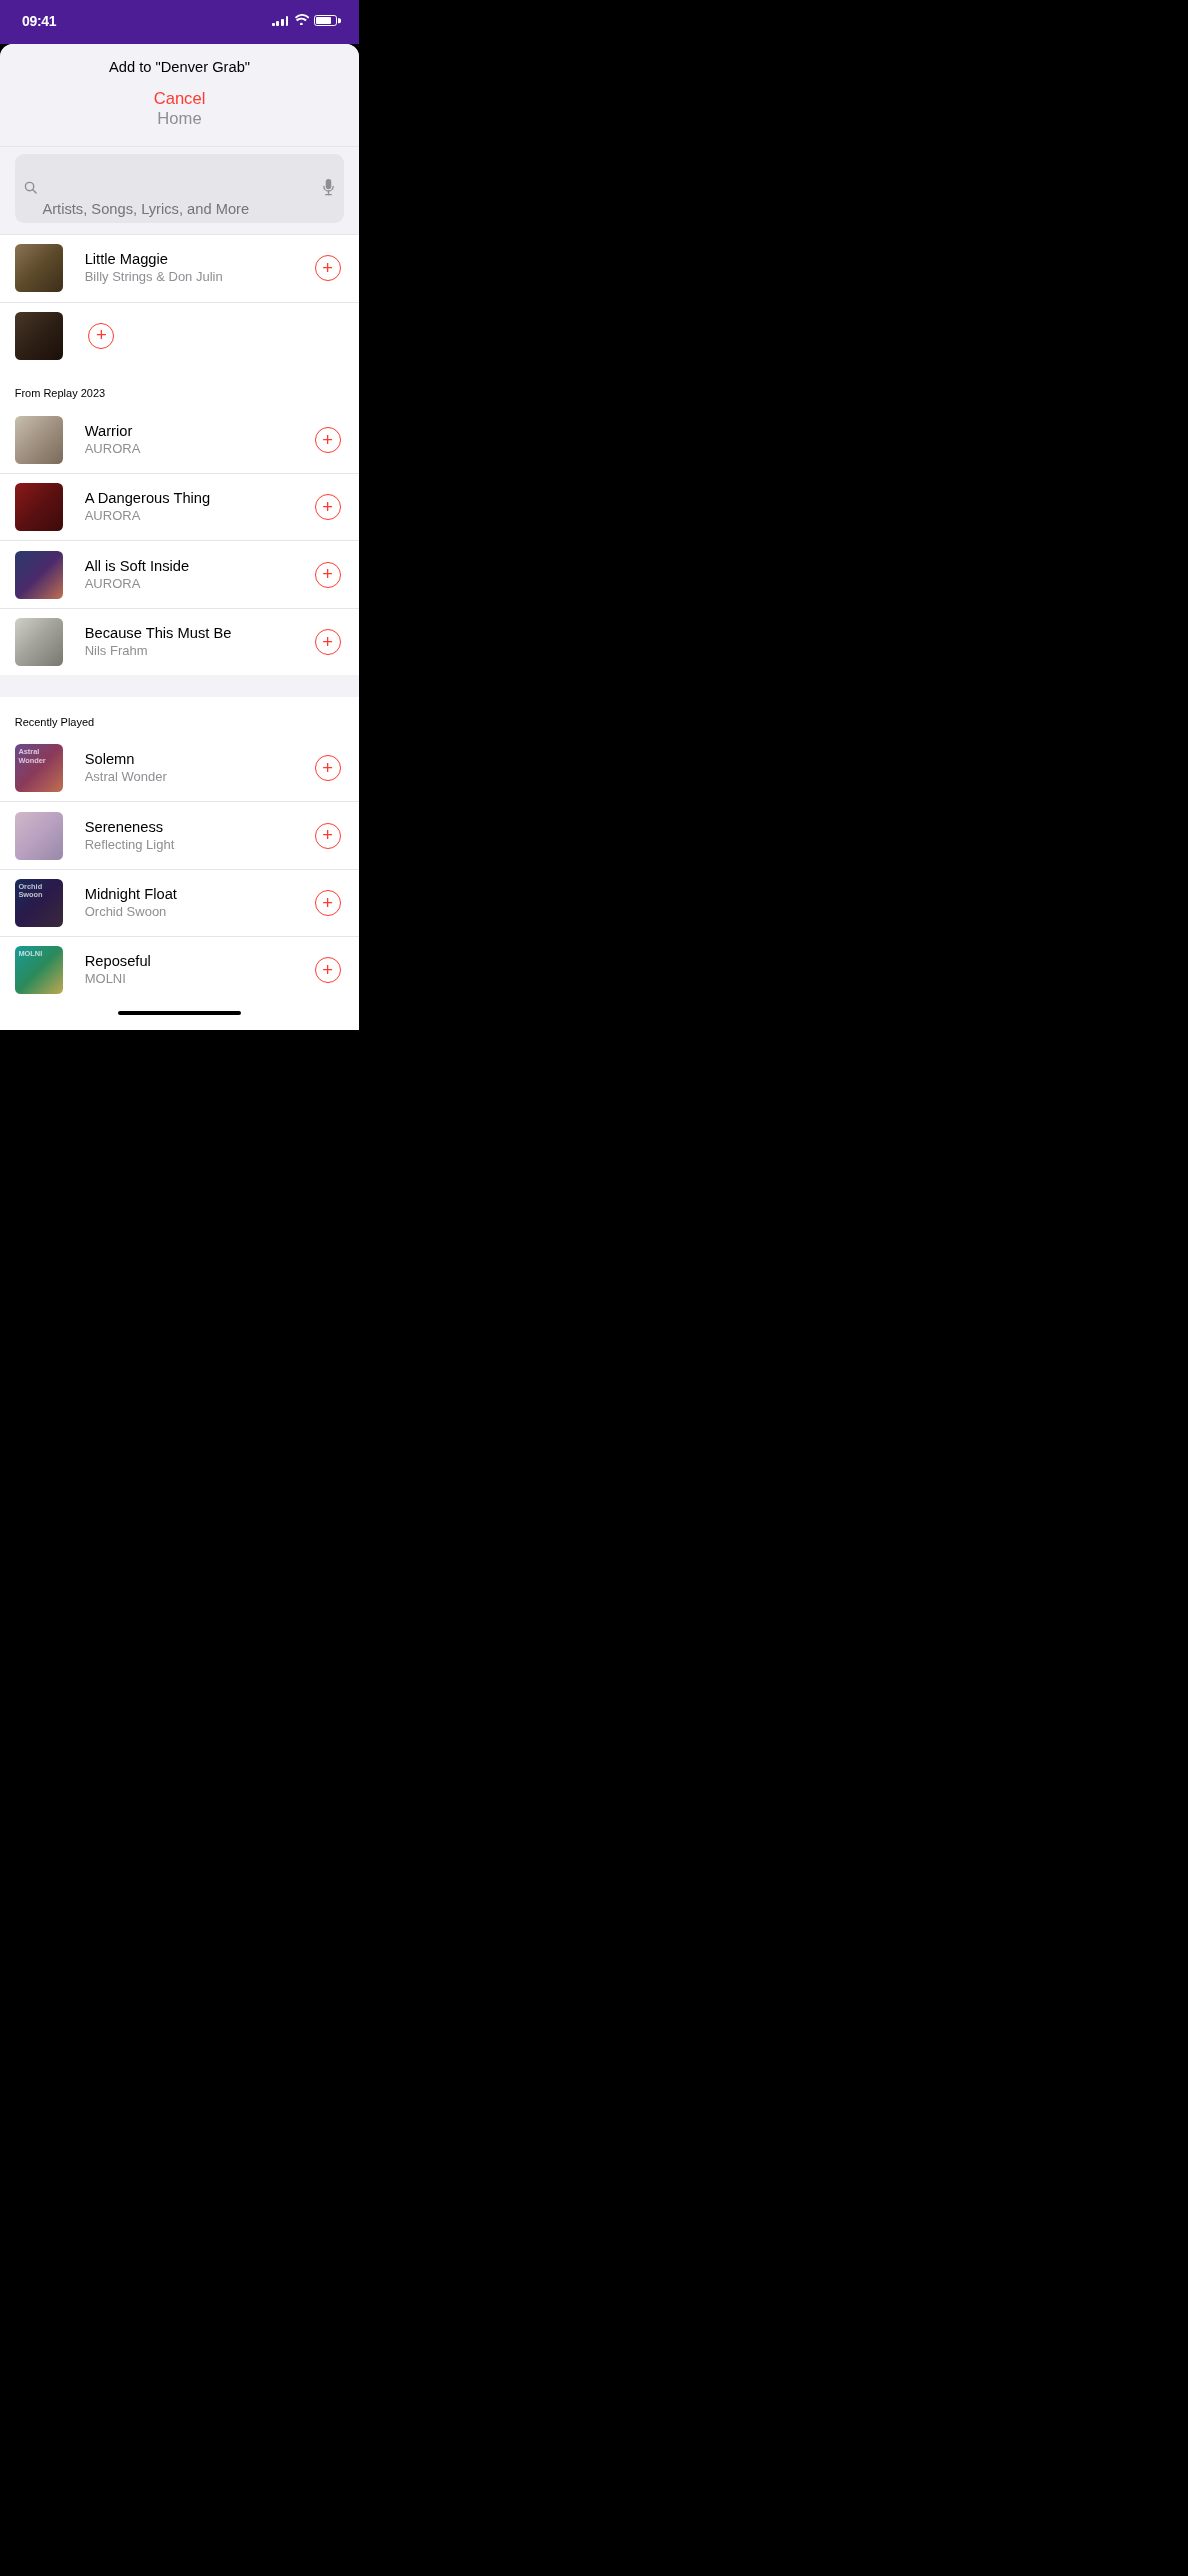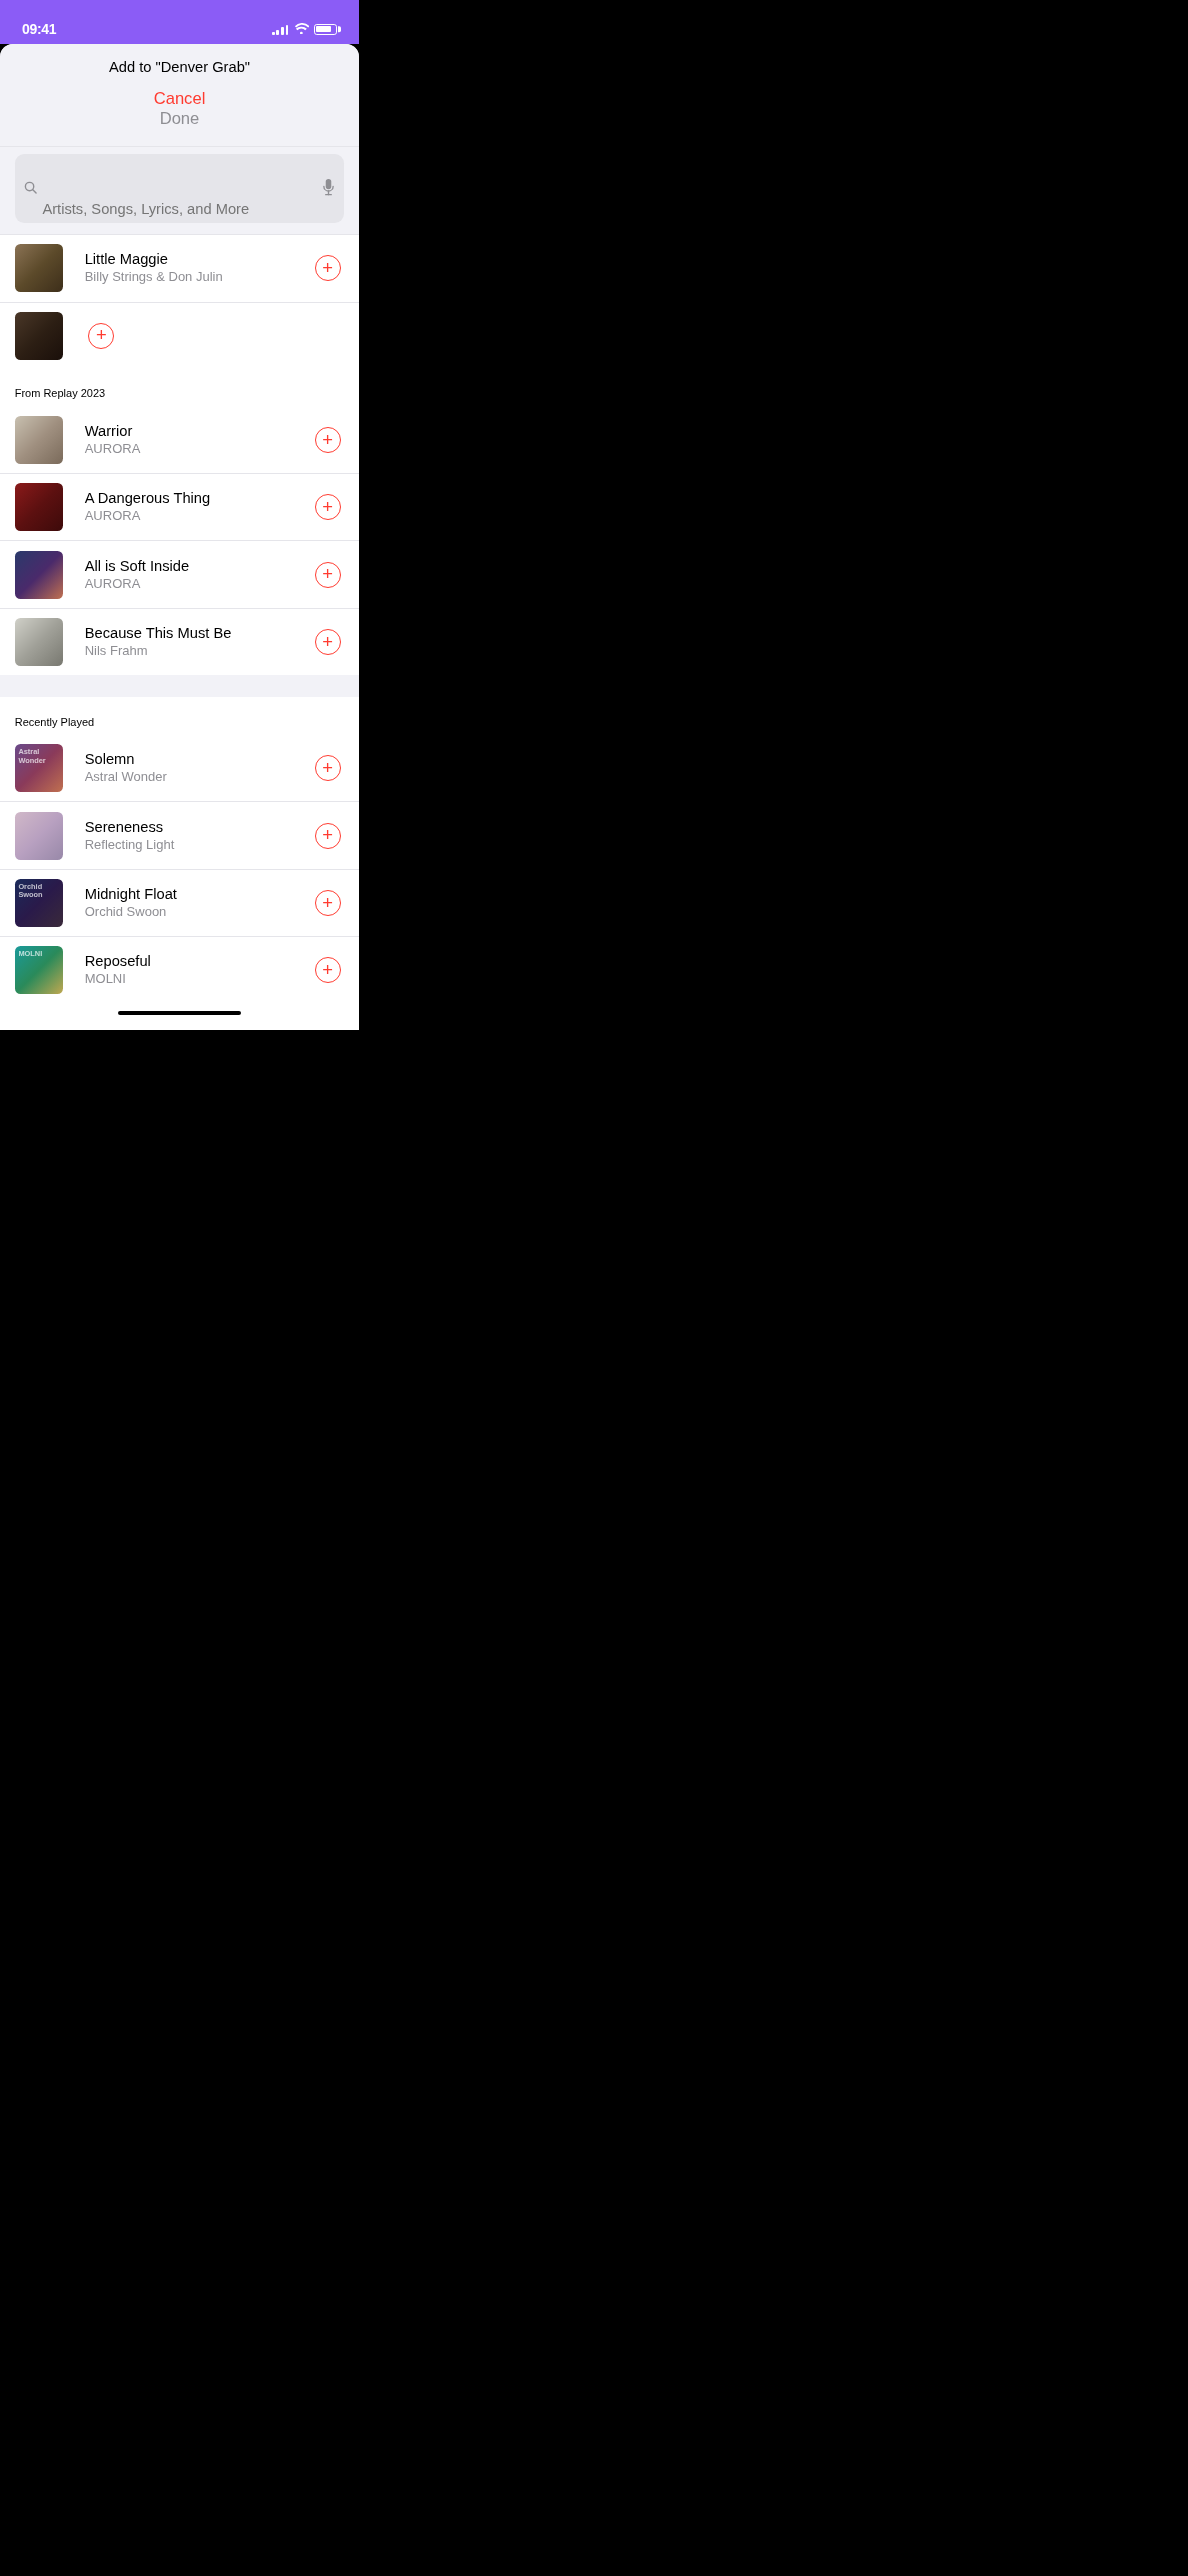--- a/index.html
+++ b/index.html
@@ -8,24 +8,24 @@
     body {
       background: #000;
       font-family: -apple-system, 'SF Pro Text', 'Helvetica Neue', sans-serif;
       width: 359px;
       min-height: 778px;
       overflow-x: hidden;
     }
 
     
     .status-bar {
-      background: #8b5cf6;
+      background: #4c1d95;
       display: flex;
       justify-content: space-between;
-      align-items: flex-end;
+      align-items: flex-start;
       padding: 13px 22px 7.4px;
       height: 44px;
     }
 
     .status-time {
       color: #fff;
       font-size: 14px;
       font-weight: 600;
       letter-spacing: -0.3px;
     }
@@ -327,21 +327,21 @@
 </div>
 
 <div class="modal-sheet">
 
   <div class="sheet-header">
     <div class="sheet-title-row">
       <span class="sheet-title">Add to "Denver Grab"</span>
     </div>
     <div class="sheet-actions">
       <button class="btn-cancel">Cancel</button>
-      <button class="btn-done">Done</button>
+      <button class="btn-done">Home</button>
     </div>
   </div>
 
   <div class="search-container">
     <div class="search-bar">
       <span class="search-icon-svg">
         <svg width="13" height="13" viewBox="0 0 14 14" fill="#8e8e93">
           <circle cx="6" cy="6" r="4.5" stroke="#8e8e93" stroke-width="1.5" fill="none"></circle>
           <line x1="9.5" y1="9.5" x2="13" y2="13" stroke="#8e8e93" stroke-width="1.5" stroke-linecap="round"></line>
         </svg>

